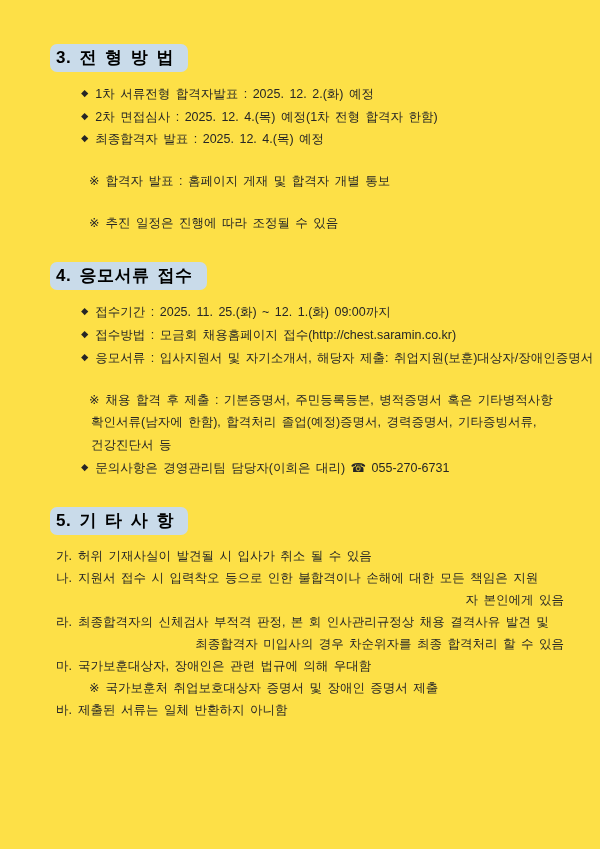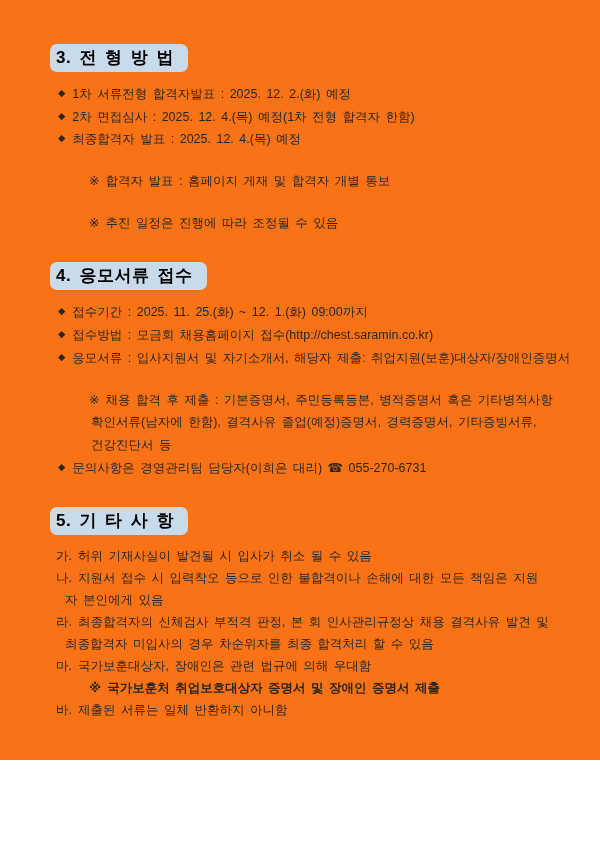--- a/index.html
+++ b/index.html
@@ -1,19 +1,19 @@
 <!DOCTYPE html>
 <html><head>
 <meta charset="utf-8">
 <style>
   html,body{margin:0;padding:0;background:#ffffff;}
   .page{
     position:relative;
-    width:600px;height:760px;
-    background:#f97316;
+    width:600px;height:849px;
+    background:#fde047;
     overflow:hidden;
     box-sizing:border-box;
     padding:44px 36px 0 52px;
     font-family:"Liberation Sans","DejaVu Sans",sans-serif;
     color:#262626;
   }
   .sec{margin-bottom:28px;}
   .sec-title{margin:0 0 10px -2px;}
   .hl{
     display:inline-block;
@@ -31,27 +31,27 @@
   .row{
     position:relative;
     font-size:12.5px;
     line-height:22px;
     white-space:nowrap;
     word-spacing:2px;
     color:#262626;
   }
   .s4 .row{line-height:22.5px;}
   
-  .lv1{margin-left:6px;}
+  .lv1{margin-left:29px;}
   .lv2{margin-left:37px;margin-top:20px;}
   .lv3{margin-left:39px;}
   
   .ga{margin-left:4px;}
-  .ga-cont{margin-left:13px;}
-  .ga-sub{margin-left:37px;font-weight:bold;}
+  .ga-cont{margin-left:35px;text-align:right;}
+  .ga-sub{margin-left:37px;}
   .mk-d{ 
     display:inline-block;
     font-size:9.5px;
     margin-right:7px;
     vertical-align:1.5px;
     color:#262626;
   }
   .mk-r{ 
     display:inline-block;
     font-size:12.5px;
@@ -98,21 +98,21 @@
     <div class="row lv1">
       <span class="mk-d">◆</span><span>접수방법 : 모금회 채용홈페이지 접수(http://chest.saramin.co.kr)</span>
     </div>
     <div class="row lv1">
       <span class="mk-d">◆</span><span>응모서류 : 입사지원서 및 자기소개서, 해당자 제출: 취업지원(보훈)대상자/장애인증명서</span>
     </div>
     <div class="row lv2">
       <span class="mk-r">※</span><span>채용 합격 후 제출 : 기본증명서, 주민등록등본, 병적증명서 혹은 기타병적사항</span>
     </div>
     <div class="row lv3">
-      <span>확인서류(남자에 한함), 결격사유 졸업(예정)증명서, 경력증명서, 기타증빙서류,</span>
+      <span>확인서류(남자에 한함), 합격처리 졸업(예정)증명서, 경력증명서, 기타증빙서류,</span>
     </div>
     <div class="row lv3">
       <span>건강진단서 등</span>
     </div>
     <div class="row lv1">
       <span class="mk-d">◆</span><span>문의사항은 경영관리팀 담당자(이희은 대리) ☎ 055-270-6731</span>
     </div>
   </div>
 
   <div class="sec s5">

